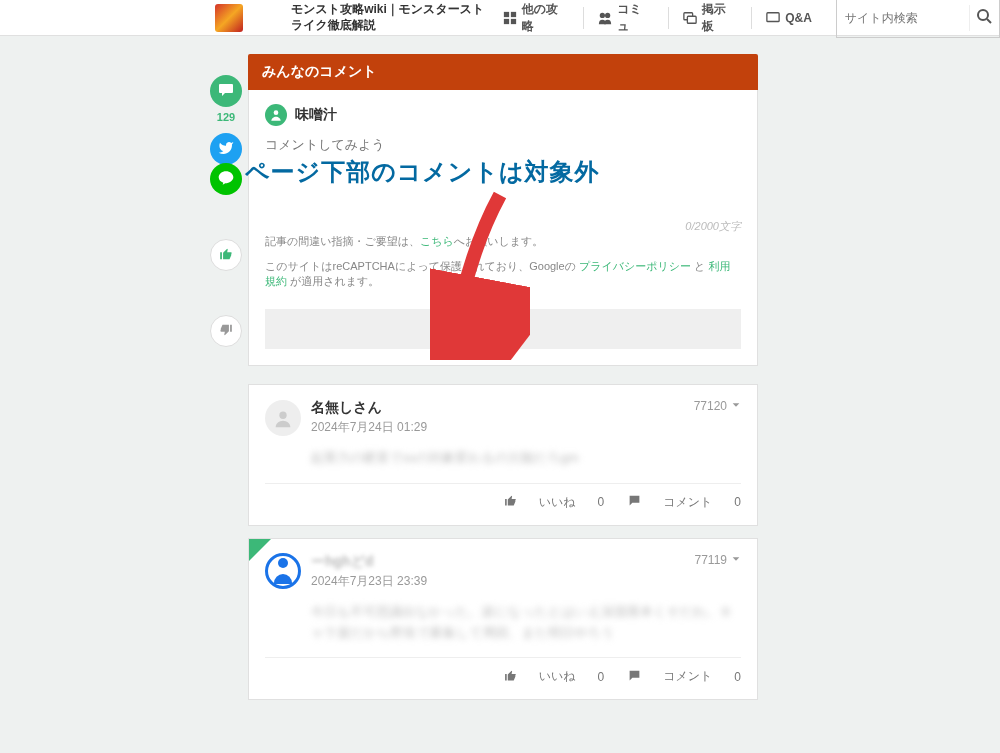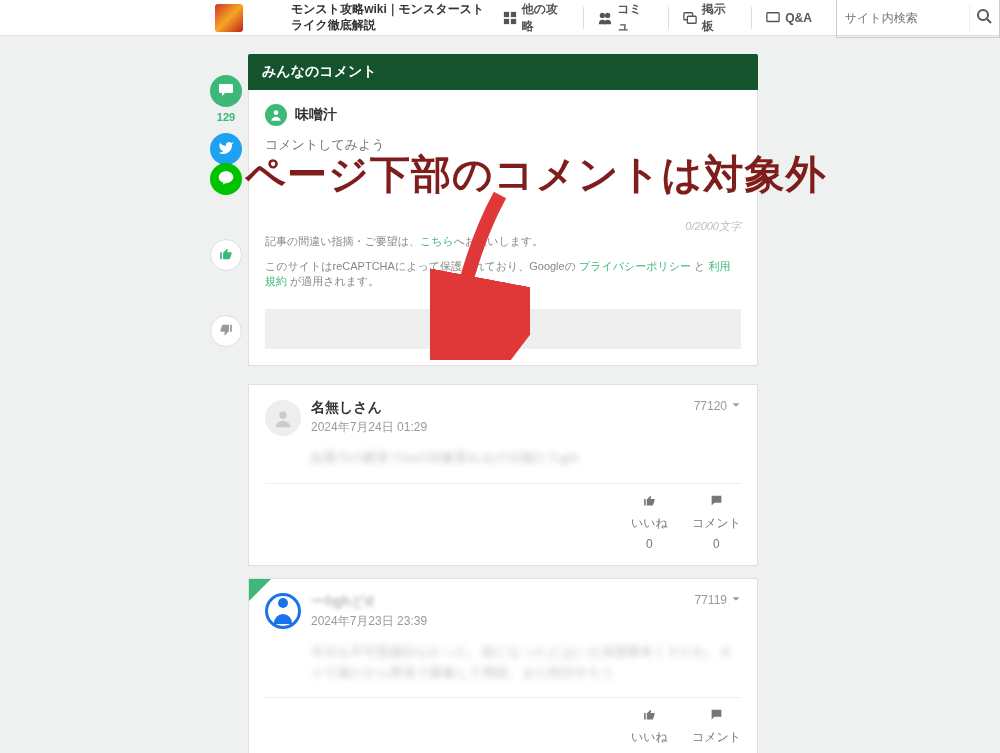--- a/index.html
+++ b/index.html
@@ -119,21 +119,21 @@
   background: #fff;
   border: 1px solid #ddd;
   display: flex;
   align-items: center;
   justify-content: center;
   margin-top: 34px;
 }
 .thumb-up svg { fill: #3cb878; }
 .thumb-down svg { fill: #999; }
 .section-header {
-  background: #14532d;
+  background: #c2410c;
   color: #fff;
   font-weight: bold;
   padding: 9px 14px;
   font-size: 14px;
   border-radius: 2px 2px 0 0;
 }
 .comment-box {
   background: #fff;
   border: 1px solid #e0e0e0;
   border-top: none;
@@ -250,39 +250,39 @@
 .comment-footer {
   display: flex;
   justify-content: flex-end;
   gap: 24px;
   margin-top: 14px;
   padding-top: 10px;
   border-top: 1px solid #eee;
   font-size: 12px;
   color: #777;
 }
-.foot-item { display: flex; align-items: center; gap: 5px; flex-direction: column; }
+.foot-item { display: flex; align-items: center; gap: 22px; }
 .foot-item svg { fill: #777; }
 .triangle-badge {
   position: absolute;
   top: 0;
   left: 0;
   width: 0;
   height: 0;
   border-style: solid;
   border-width: 22px 22px 0 0;
   border-color: #3cb878 transparent transparent transparent;
 }
 .annotation {
   position: absolute;
-  top: 147px;
+  top: 156px;
   left: 245px;
-  font-size: 40px;
+  font-size: 24px;
   font-weight: bold;
-  color: #7f1d1d;
+  color: #0369a1;
   z-index: 50;
   letter-spacing: 1px;
 }
 .arrow {
   position: absolute;
   top: 190px;
   left: 430px;
   z-index: 49;
 }
 </style>

